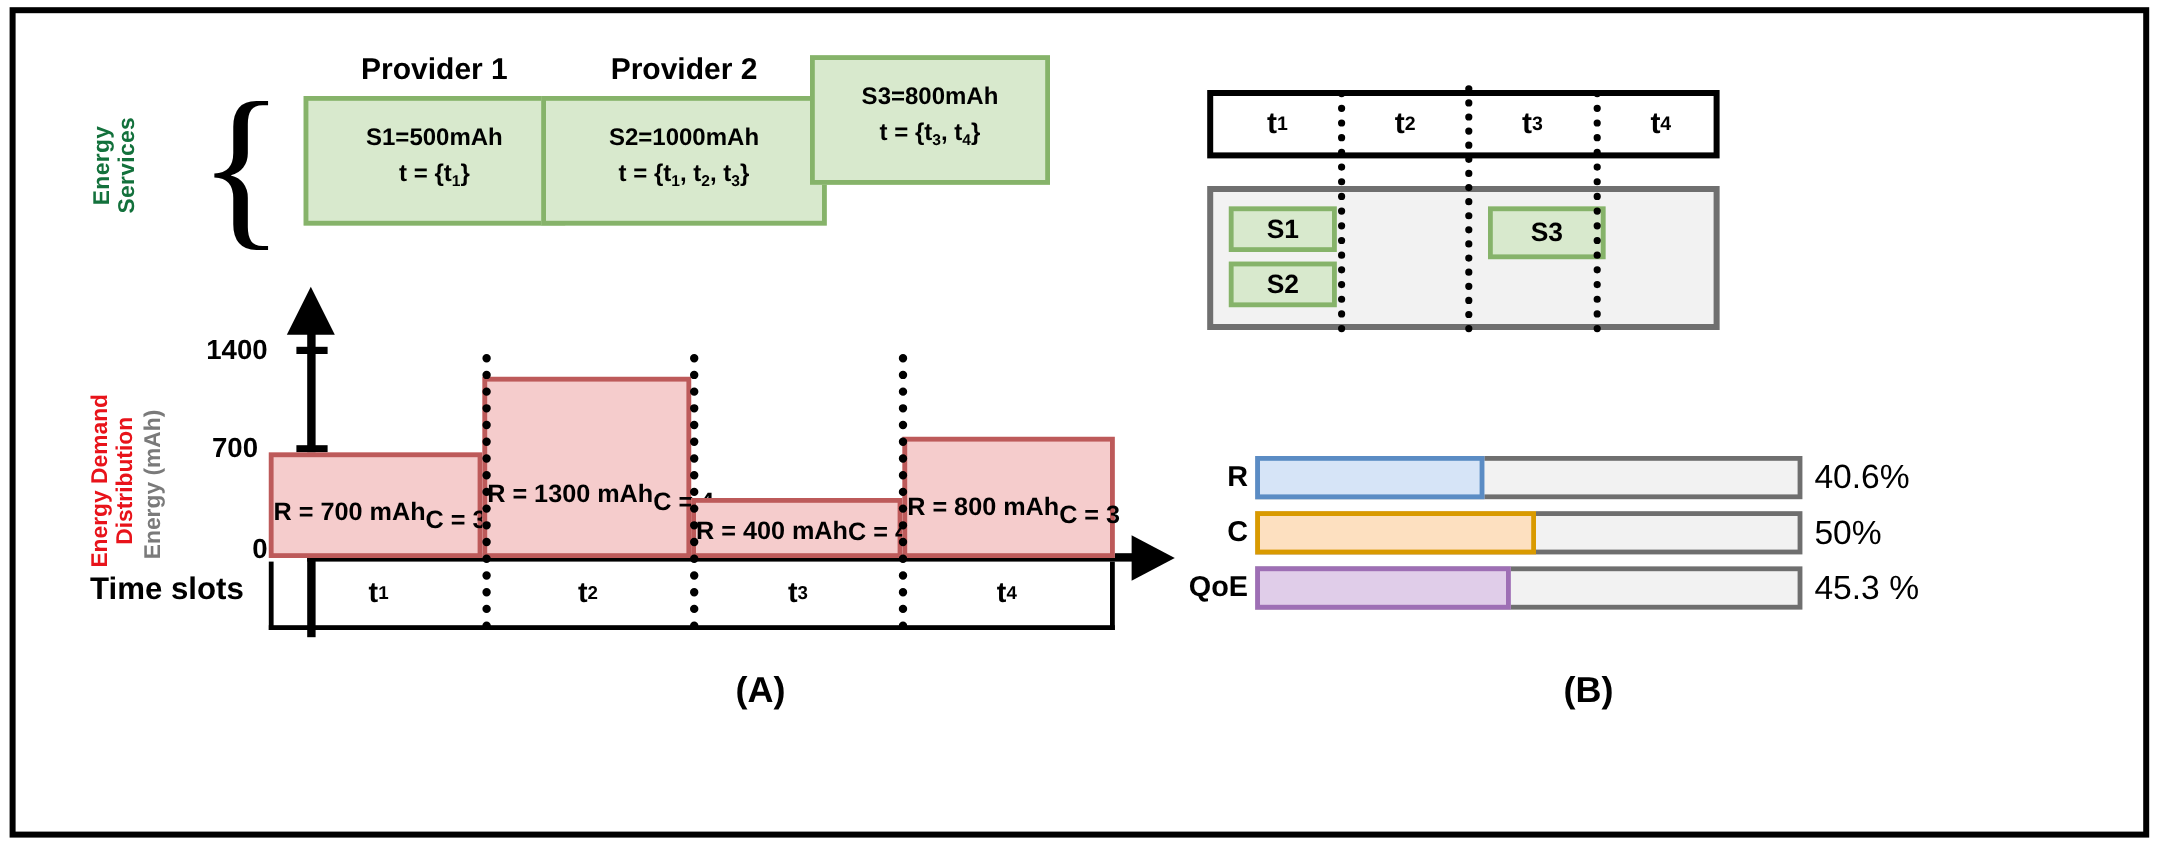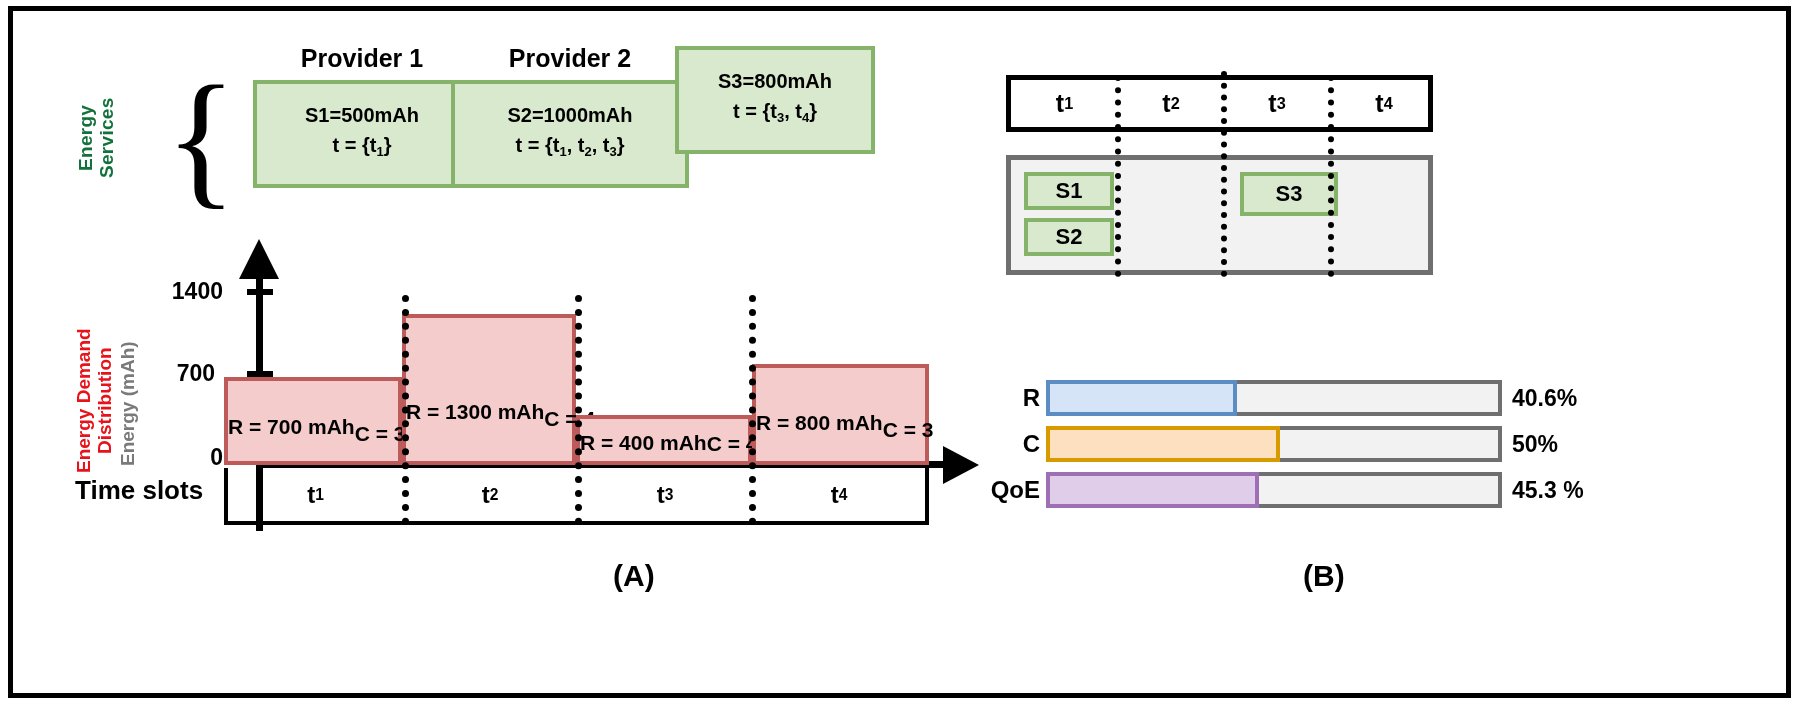--- a/index.html
+++ b/index.html
@@ -51,21 +51,21 @@
   .svc-box{position:absolute;border:4px solid #86b36a;background:#d8e9cd;box-sizing:border-box;
            display:flex;align-items:center;justify-content:center;font-size:22px;font-weight:bold;color:#000;}
 
   
   #greedy-title{left:978px;top:330px;font-size:26px;font-weight:bold;color:#000;}
   .g-row{position:absolute;left:975px;height:36px;}
   .g-label{position:absolute;left:0;top:0;width:52px;height:36px;display:flex;align-items:center;justify-content:flex-end;
            font-size:24px;font-weight:bold;color:#000;}
   .g-track{position:absolute;left:58px;top:0;width:456px;height:36px;border:4px solid #6f6f6f;background:#f2f2f2;box-sizing:border-box;}
   .g-fill{position:absolute;left:-4px;top:-4px;height:36px;box-sizing:border-box;}
-  .g-pct{position:absolute;left:524px;top:0;height:36px;display:flex;align-items:center;font-size:23px;font-weight:bold;color:#000;}
+  .g-pct{position:absolute;left:524px;top:0;height:36px;display:flex;align-items:center;font-size:28px;font-weight:normal;color:#000;}
 </style>
 </head>
 <body>
 
 <div id="frame">
 
   <div class="abs" id="es-label">Energy Services</div>
   <div class="abs" id="es-brace">{</div>
 
   <div class="provider-col" style="left:212px;width:218px;padding-left:28px;">

